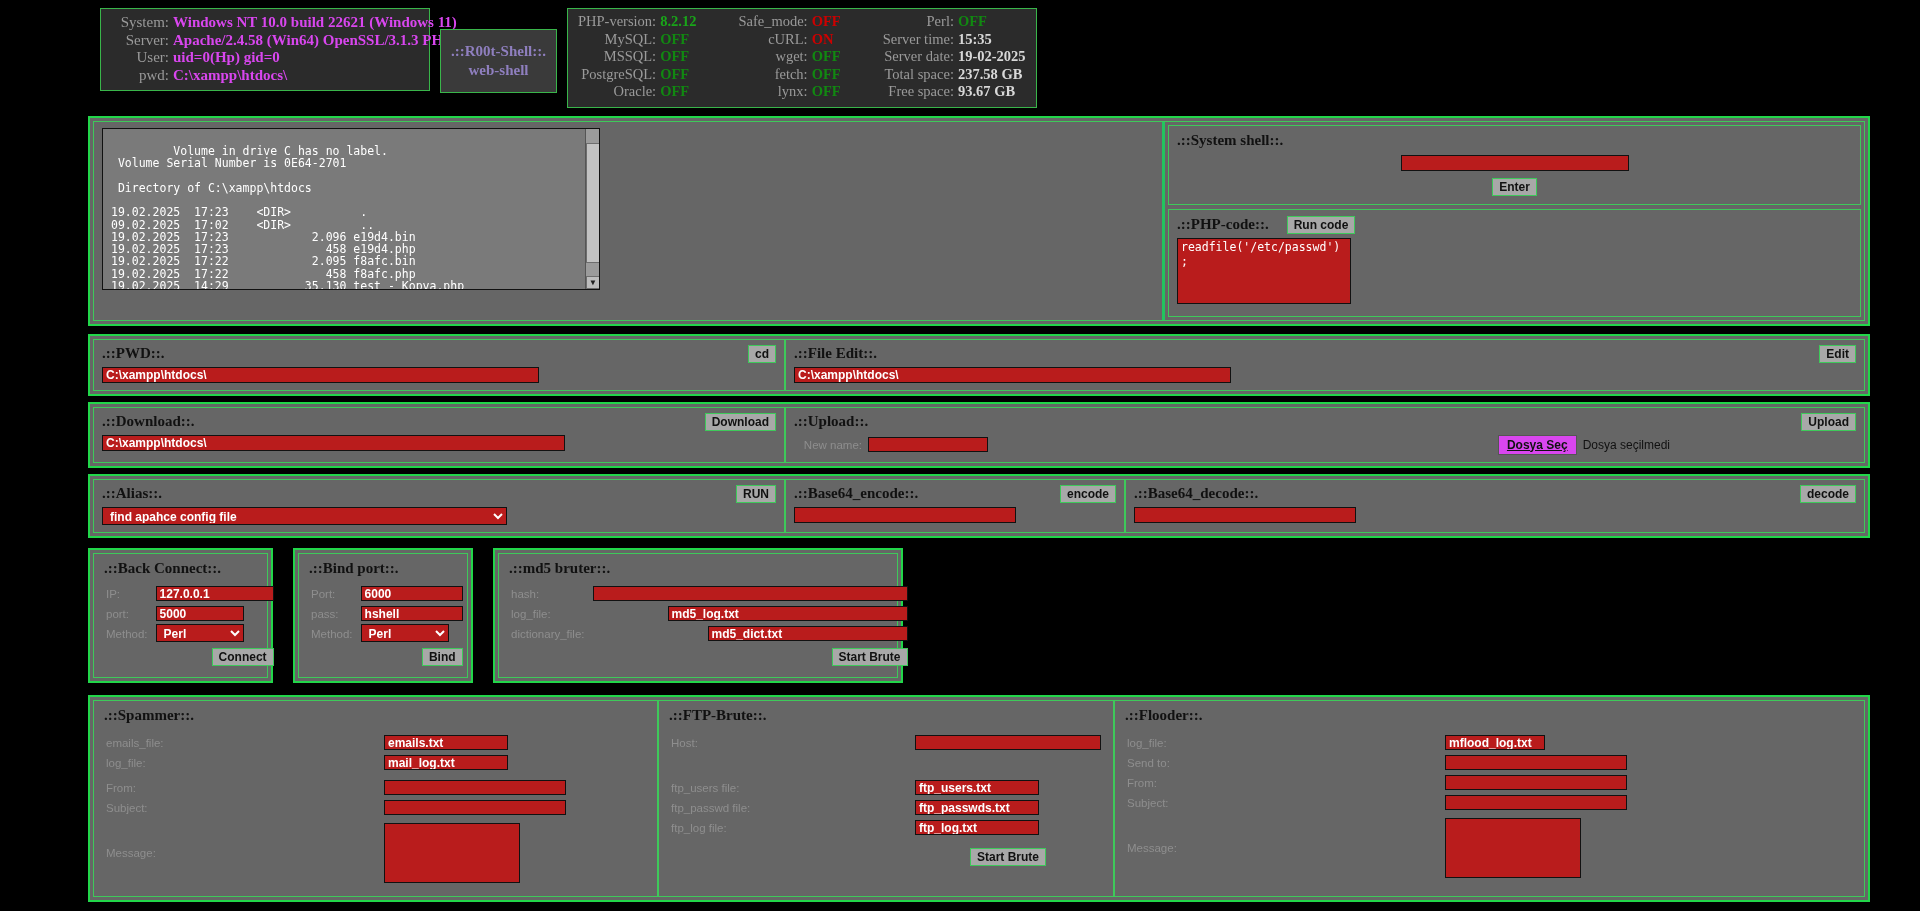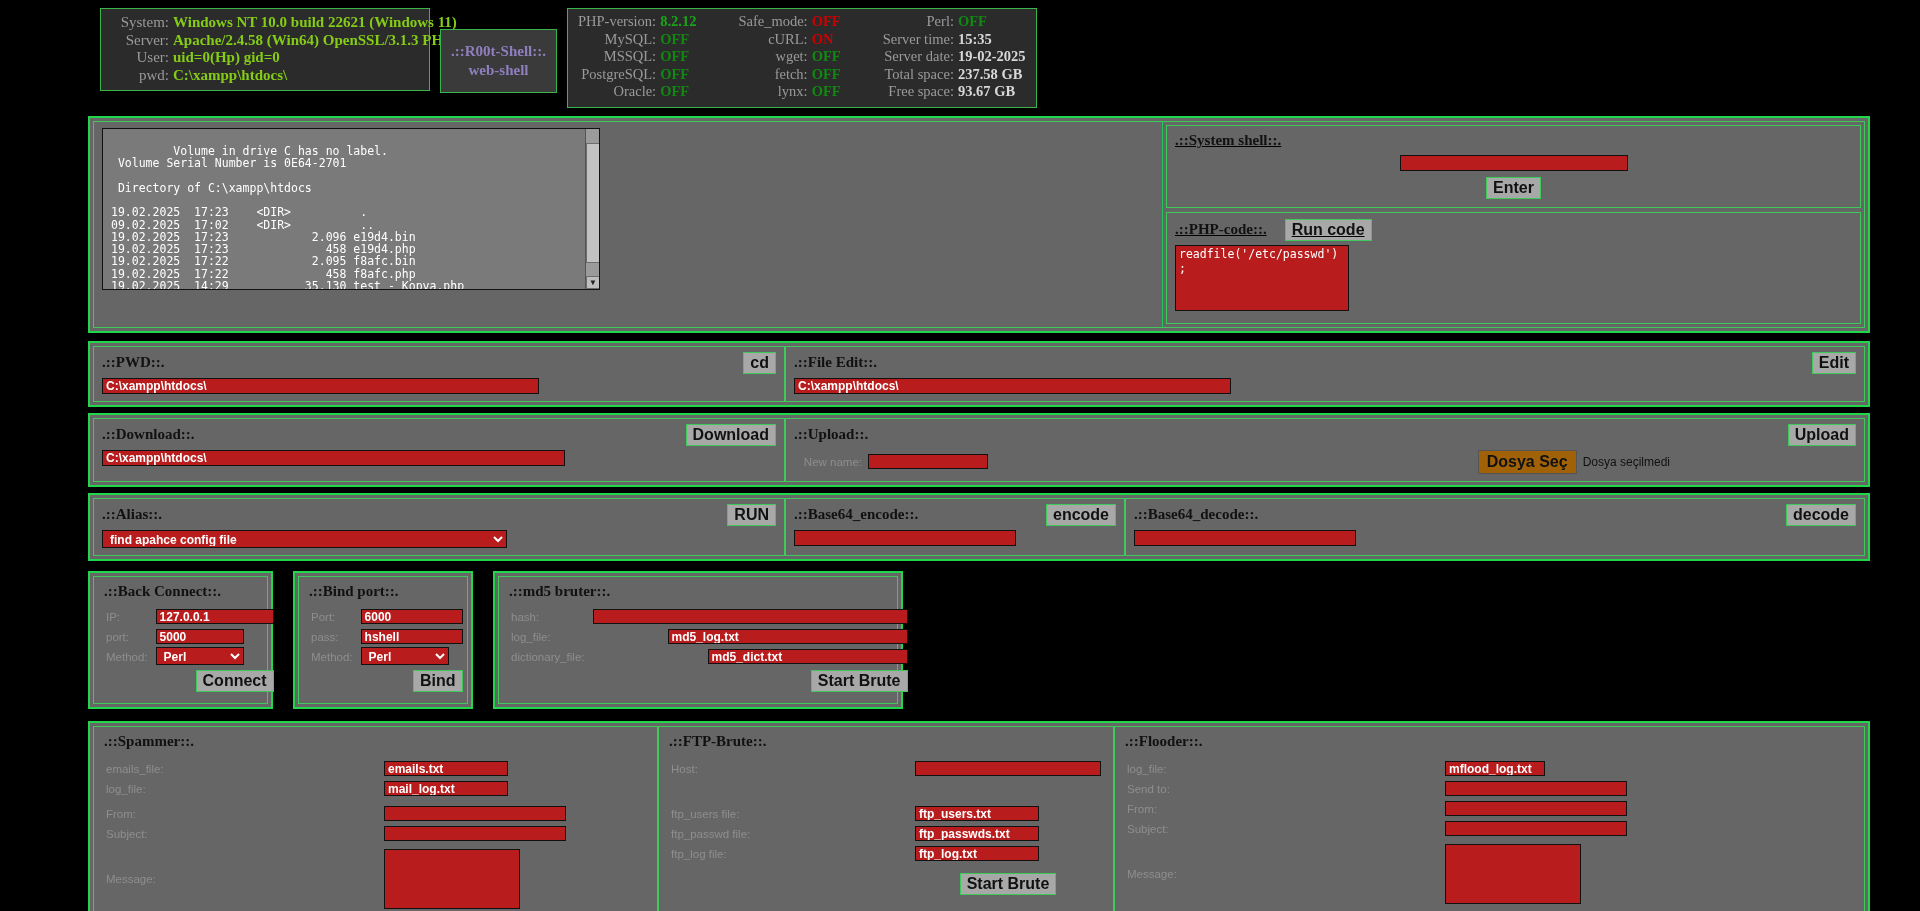--- a/index.html
+++ b/index.html
@@ -23,21 +23,21 @@
     background: #2b2b2b;
     padding: 5px 10px 6px 10px;
     width: 330px;
     box-sizing: border-box;
   }
   .info-row { display: flex; font-size: 15px; line-height: 17.5px; white-space: nowrap; }
   .info-key {
     color: #9a9a9a; text-align: right; width: 58px; flex: 0 0 58px;
     font-weight: normal; padding-right: 4px;
   }
-  .info-val { color: #84cc16; font-weight: bold; }
+  .info-val { color: #d946ef; font-weight: bold; }
 
   .logo-box {
     border: 1px solid #39b54a;
     background: #3a3a3a;
     color: #8f7fbf;
     font-weight: bold;
     font-size: 15px;
     text-align: center;
     padding: 12px 10px;
     line-height: 19px;
@@ -114,24 +114,23 @@
     font-size: 8px; text-align: center; color: #222; line-height: 11px;
   }
   .sb-arrow.bot { position: absolute; bottom: 0; }
   .sb-thumb {
     position: absolute; top: 14px; width: 14px; height: 120px;
     background: #c2c2c2; border: 1px solid #6d6d6d; box-sizing: border-box;
   }
 
   .console-right {
     flex: 1;
-    border-left: 1px solid #22c55e;
+    border-left: 3px solid #22c55e;
     padding: 3px;
     box-sizing: border-box;
-    text-decoration: underline;
   }
   .sub-panel {
     border: 1px solid #3ec95a;
     padding: 6px 8px 8px 8px;
     background: #666666;
     box-sizing: border-box;
   }
   .sub-panel + .sub-panel { margin-top: 4px; }
 
   input.tb, textarea.tb, select.tb {
@@ -150,21 +149,21 @@
     font-weight: normal;
     font-size: 11.5px;
     resize: none;
   }
   .btn {
     background: #a8a8a8;
     border: 1px solid #3ec95a;
     color: #111111;
     font-family: "Liberation Sans", sans-serif;
     font-weight: bold;
-    font-size: 16px;
+    font-size: 12px;
     padding: 1px 6px;
     cursor: pointer;
   }
 
   .row-label {
     color: #8e8e8e;
     font-family: "Liberation Sans", sans-serif;
     font-size: 11.5px;
     text-align: right;
     white-space: nowrap;
@@ -358,21 +357,21 @@
     </div>
     <div class="panel fp" style="flex:1;">
       <div class="fp-head">
         <span class="sec-title">.::Upload::.</span>
         <button class="btn">Upload</button>
       </div>
       <div style="display:flex;align-items:center;gap:6px;margin-top:4px;">
         <span class="row-label" style="width:68px;">New name:</span>
         <input class="tb" type="text" style="width: 120px; height: 15px;" value="">
         <div style="flex:1;"></div>
-        <button class="btn" style="border:1px solid #555;background:#a16207;padding:2px 8px;">Dosya Seç</button>
+        <button class="btn" style="border:1px solid #555;background:#d946ef;padding:2px 8px;text-decoration:underline;">Dosya Seç</button>
         <span style="color:#111;font-size:12px;font-family:'Liberation Sans',sans-serif;">Dosya seçilmedi</span>
         <div style="width:180px;"></div>
       </div>
     </div>
   </div>
 </div>
 
 <div class="outer" style="margin-top:6px;">
   <div class="twocol">
     <div class="panel fp" style="flex:0 0 692px;">

